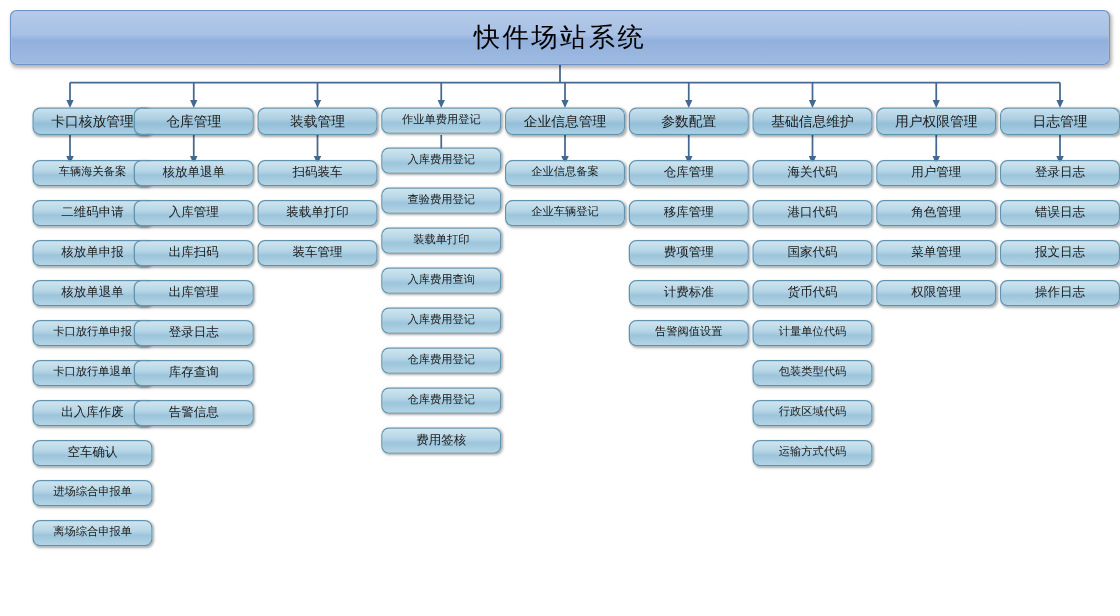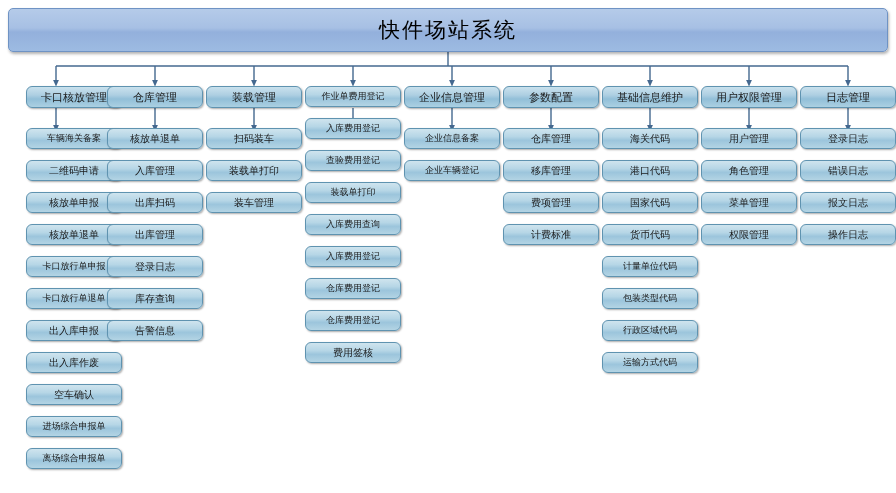--- a/index.html
+++ b/index.html
@@ -107,21 +107,20 @@
 
   <div id="columns">
       <div class="col" style="left: 26px;">
         <div class="node head">卡口核放管理</div>
         <div class="node tiny">车辆海关备案</div>
         <div class="node">二维码申请</div>
         <div class="node">核放单申报</div>
         <div class="node">核放单退单</div>
         <div class="node tiny">卡口放行单申报</div>
         <div class="node tiny">卡口放行单退单</div>
-        <div class="node">出入库申报</div>
         <div class="node">出入库作废</div>
         <div class="node">空车确认</div>
         <div class="node tiny">进场综合申报单</div>
         <div class="node tiny">离场综合申报单</div>
       </div>
       <div class="col" style="left: 107px;">
         <div class="node head">仓库管理</div>
         <div class="node">核放单退单</div>
         <div class="node">入库管理</div>
         <div class="node">出库扫码</div>
@@ -151,20 +150,21 @@
         <div class="node head">企业信息管理</div>
         <div class="node tiny">企业信息备案</div>
         <div class="node tiny">企业车辆登记</div>
       </div>
       <div class="col" style="left: 503px;">
         <div class="node head">参数配置</div>
         <div class="node">仓库管理</div>
         <div class="node">移库管理</div>
         <div class="node">费项管理</div>
         <div class="node">计费标准</div>
+        <div class="node tiny">告警阀值设置</div>
       </div>
       <div class="col" style="left: 602px;">
         <div class="node head">基础信息维护</div>
         <div class="node">海关代码</div>
         <div class="node">港口代码</div>
         <div class="node">国家代码</div>
         <div class="node">货币代码</div>
         <div class="node tiny">计量单位代码</div>
         <div class="node tiny">包装类型代码</div>
         <div class="node tiny">行政区域代码</div>

